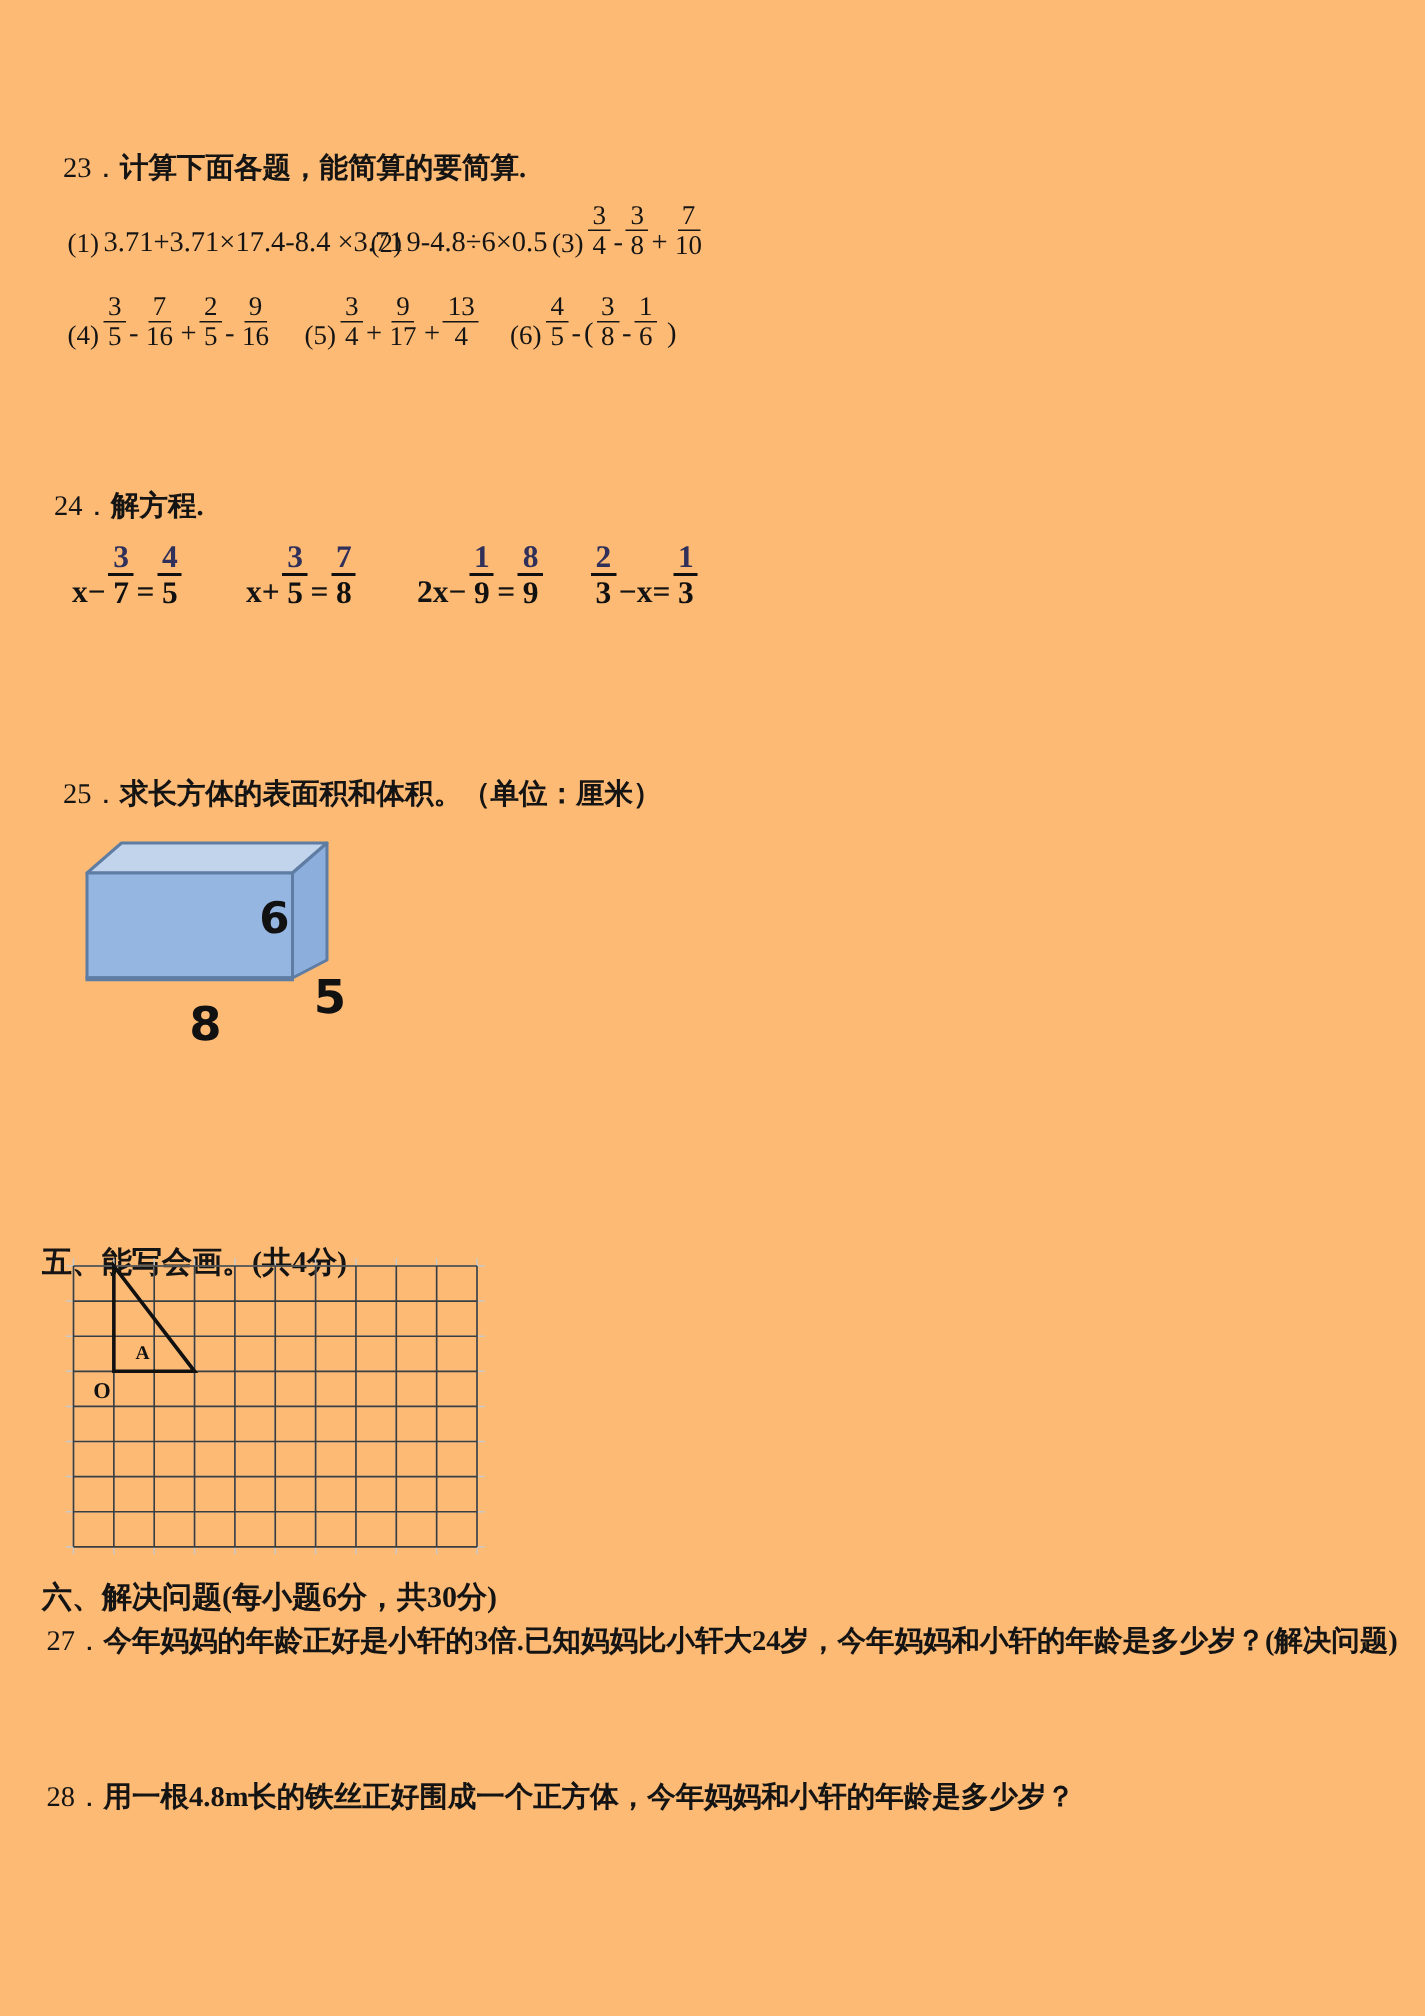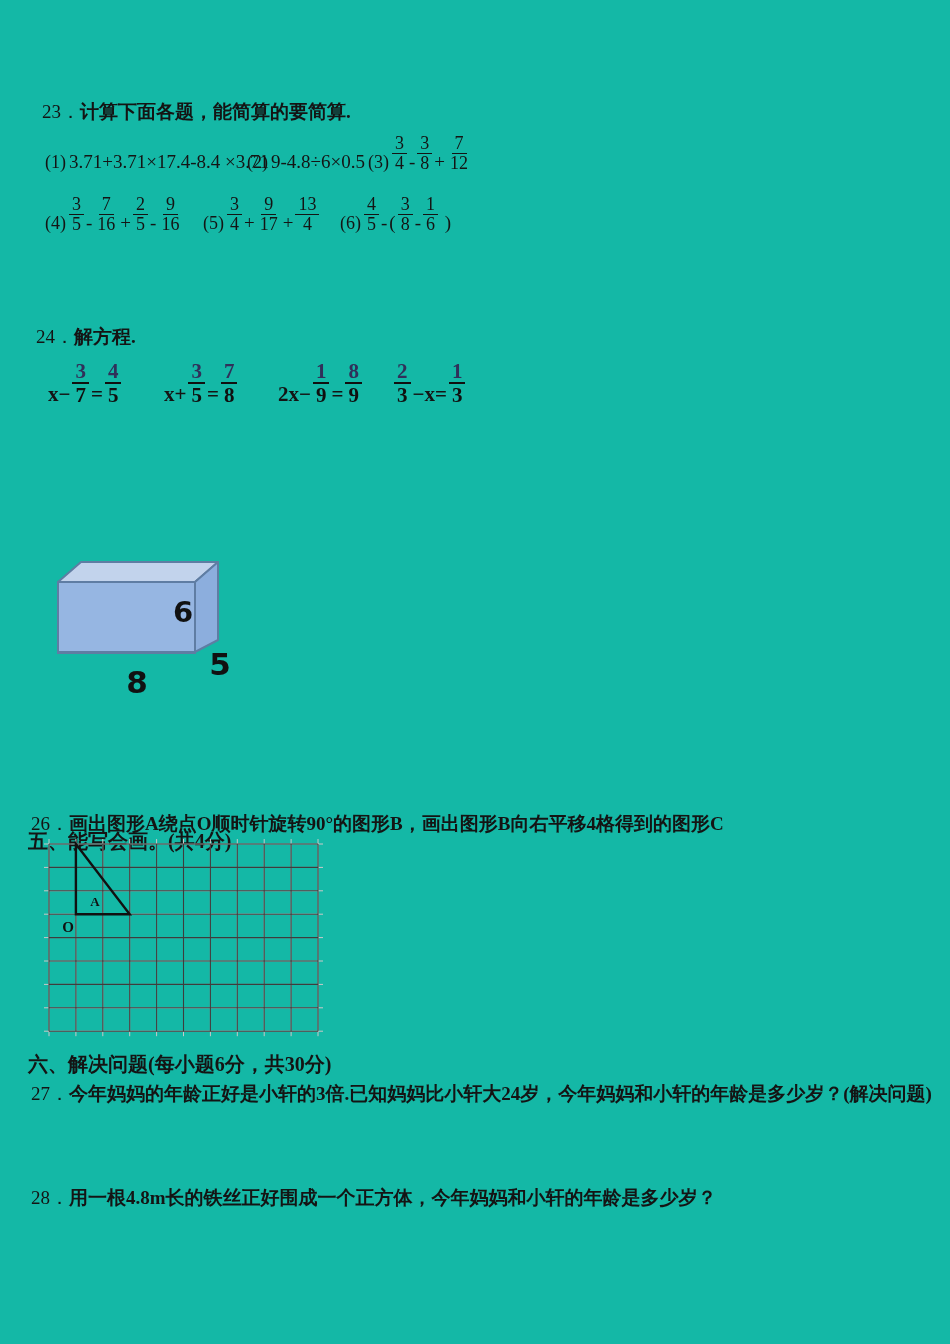--- a/index.html
+++ b/index.html
@@ -1,17 +1,17 @@
 <!DOCTYPE html>
 <html><head>
 <meta charset="utf-8">
 <style>
   html,body{margin:0;padding:0;background:#ffffff;}
   .page{
-    position:relative;width:950px;height:1344px;background:#14b8a6;overflow:hidden;
+    position:relative;width:950px;height:1344px;background:#fdba74;overflow:hidden;
     font-family:"Liberation Serif","DejaVu Serif",serif;color:#141414;
   }
   .abs{position:absolute;}
   .qnum{font-size:19px;font-weight:400;}
   .qtitle{font-size:19px;font-weight:700;}
   .sec-title{font-size:20px;font-weight:700;}
   .qtext{font-size:19px;font-weight:700;}
   .row{position:absolute;left:0;width:950px;}
   .item{position:absolute;bottom:0;display:inline-flex;align-items:flex-end;white-space:nowrap;}
   .tag{font-size:18px;font-weight:400;line-height:1.1;padding-right:2px;}
@@ -76,21 +76,21 @@
             <span class="fden">4</span>
           </span>
           <span class="op">-</span>
           <span class="frac">
             <span class="fnum">3</span>
             <span class="fden">8</span>
           </span>
           <span class="op">+</span>
           <span class="frac">
             <span class="fnum">7</span>
-            <span class="fden">12</span>
+            <span class="fden">10</span>
           </span>
         </span>
     </div>
   </div>
   <div class="row" id="row23-2">
     <div class="item" id="i23-4">
       <span class="tag">(4)</span>
       <span class="expr">
           <span class="frac">
             <span class="fnum">3</span>
@@ -209,35 +209,35 @@
           </span>
           <span class="op">−x=</span>
           <span class="frac">
             <span class="fnum">1</span>
             <span class="fden">3</span>
           </span>
         </span>
     </div>
   </div>
 
+  <div class="abs" id="q25-head">
+    <span class="qnum">25．</span><span class="qtitle">求长方体的表面积和体积。（单位：厘米）</span>
+  </div>
   <svg class="abs" id="cuboid-svg" width="220" height="150" viewBox="0 0 220 150">
     <polygon points="18,34 41,14 178,14 155,34" fill="#c2d3ec" stroke="#5f7da3" stroke-width="2" stroke-linejoin="round"></polygon>
     <polygon points="155,34 178,14 178,92 155,104" fill="#8caedd" stroke="#5f7da3" stroke-width="2" stroke-linejoin="round"></polygon>
     <polygon points="18,34 155,34 155,104 18,104" fill="#96b6e2" stroke="#5f7da3" stroke-width="2" stroke-linejoin="round"></polygon>
     <line x1="17" y1="104.5" x2="156" y2="104.5" stroke="#5f7da3" stroke-width="3.2"></line>
     <text class="cuboid-label" x="143" y="74" font-size="29" text-anchor="middle">6</text>
     <text class="cuboid-label" x="97" y="145" font-size="31" text-anchor="middle">8</text>
     <text class="cuboid-label" x="180" y="127" font-size="31" text-anchor="middle">5</text>
   </svg>
 
   <div class="abs" id="sec5-head">
     <span class="sec-title">五、能写会画。(共4分)</span>
-  </div>
-  <div class="abs" id="q26-line">
-    <span class="qnum">26．</span><span class="qtext">画出图形A绕点O顺时针旋转90°的图形B，画出图形B向右平移4格得到的图形C</span>
   </div>
   <svg class="abs" id="grid-svg" width="310" height="205" viewBox="0 0 310 205">
     <g id="grid-lines">
         <line x1="9" y1="1" x2="9" y2="198.2" stroke="#c9c9c9" stroke-width="1"></line>
         <line x1="35.9" y1="1" x2="35.9" y2="198.2" stroke="#c9c9c9" stroke-width="1"></line>
         <line x1="62.8" y1="1" x2="62.8" y2="198.2" stroke="#c9c9c9" stroke-width="1"></line>
         <line x1="89.69999999999999" y1="1" x2="89.69999999999999" y2="198.2" stroke="#c9c9c9" stroke-width="1"></line>
         <line x1="116.6" y1="1" x2="116.6" y2="198.2" stroke="#c9c9c9" stroke-width="1"></line>
         <line x1="143.5" y1="1" x2="143.5" y2="198.2" stroke="#c9c9c9" stroke-width="1"></line>
         <line x1="170.39999999999998" y1="1" x2="170.39999999999998" y2="198.2" stroke="#c9c9c9" stroke-width="1"></line>

